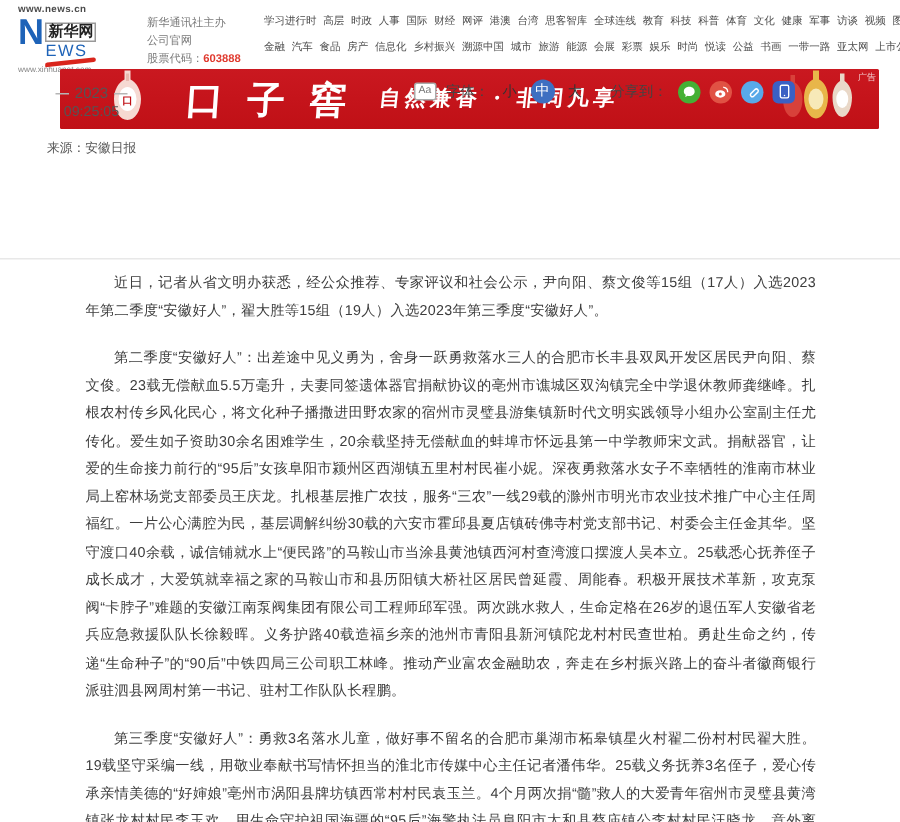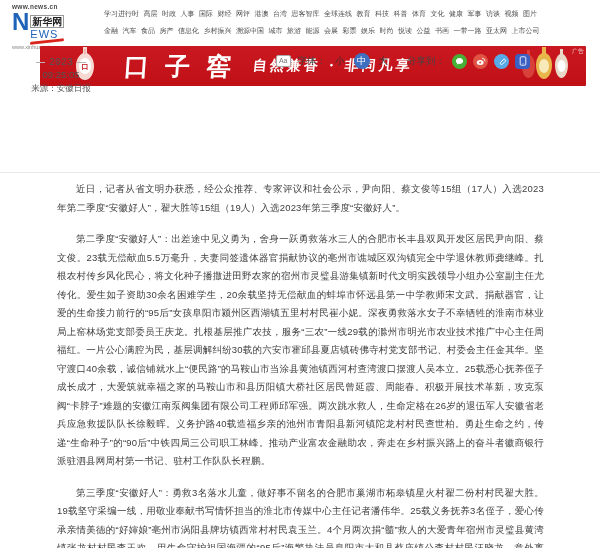--- a/index.html
+++ b/index.html
@@ -37,25 +37,25 @@
   .ad-tag { position:absolute; top:1px; right:2px; font-size:6px; color:rgba(255,255,255,.75); }
 
   
   .breadcrumb { padding:5px 0 0 18px; font-size:8px; color:#666; height:14px; }
   .crumb { color:#666; text-decoration:none; cursor:pointer; }
   .crumb-sep { margin:0 3px; color:#999; }
 
   
   .article-head { position:relative; height:72px; }
   .date-block { position:absolute; left:18px; top:4px; width:86px; text-align:center; color:#333; }
-  .year-row { display:flex; align-items:center; justify-content:center; gap:4px; font-size:10px; color:#555;font-family:Liberation Mono, monospace; }
+  .year-row { display:flex; align-items:center; justify-content:center; gap:4px; font-size:10px; color:#555; }
   .dash { width:9px; height:1px; background:#b5b5b5; display:inline-block; }
   .date-big { font-size:20px; font-weight:bold; color:#1a1a1a; margin-top:1px; letter-spacing:1px; }
   .time { font-size:9.5px; color:#555; margin-top:1px; }
-  .source { font-size:8.5px; color:#555; margin-top:3px; white-space:nowrap; }
+  .source { font-size:8.5px; color:#555; margin-top:13px; white-space:nowrap; }
   .title-wrap { margin-left:110px; width:420px; text-align:center; }
   .article-title { font-size:16.5px; font-weight:bold; color:#111; letter-spacing:.5px; padding-top:8px; }
   .toolbar { margin-top:8px; display:flex; align-items:center; justify-content:flex-end; gap:7px; font-size:9.5px; color:#444; }
   .aa-box { display:inline-block; border:1px solid #aaa; border-radius:2px; font-size:7px; color:#777; padding:1px 2px; line-height:8px; background:#fff; }
   .font-btn { background:none; border:none; font-size:9.5px; color:#333; cursor:pointer; padding:0 2px; font-family:inherit; }
   .font-btn.active { background:#3e6fc1; color:#fff; border-radius:50%; width:16px; height:16px; line-height:16px; padding:0; }
   .share-label { margin-left:10px;font-family:Liberation Mono, monospace; }
   .share-icons { display:flex; gap:6px; align-items:center; }
   .share-icon { width:15px; height:15px; border-radius:50%; display:inline-flex; align-items:center; justify-content:center; cursor:pointer; }
   .share-icon.square { border-radius:4px; }
@@ -77,20 +77,27 @@
       <div class="news-url">www.news.cn</div>
       <div class="logo-row">
         <span class="logo-n">N</span>
         <span class="logo-right">
           <span class="logo-cn">新华网</span>
           <div class="logo-ews">EWS</div>
           <div class="logo-swoosh"></div>
         </span>
       </div>
       <div class="logo-sub">www.xinhuanet.com</div>
+    </div>
+    <div class="org">
+      <div>新华通讯社主办</div>
+      <div>公司官网</div>
+      <div>
+        <span>股票代码：</span><span class="stock">603888</span>
+      </div>
     </div>
     <nav class="nav">
       <div class="nav-row" id="nav-row-1">
           <a class="nav-link">学习进行时</a>
           <a class="nav-link">高层</a>
           <a class="nav-link">时政</a>
           <a class="nav-link">人事</a>
           <a class="nav-link">国际</a>
           <a class="nav-link">财经</a>
           <a class="nav-link">网评</a>

